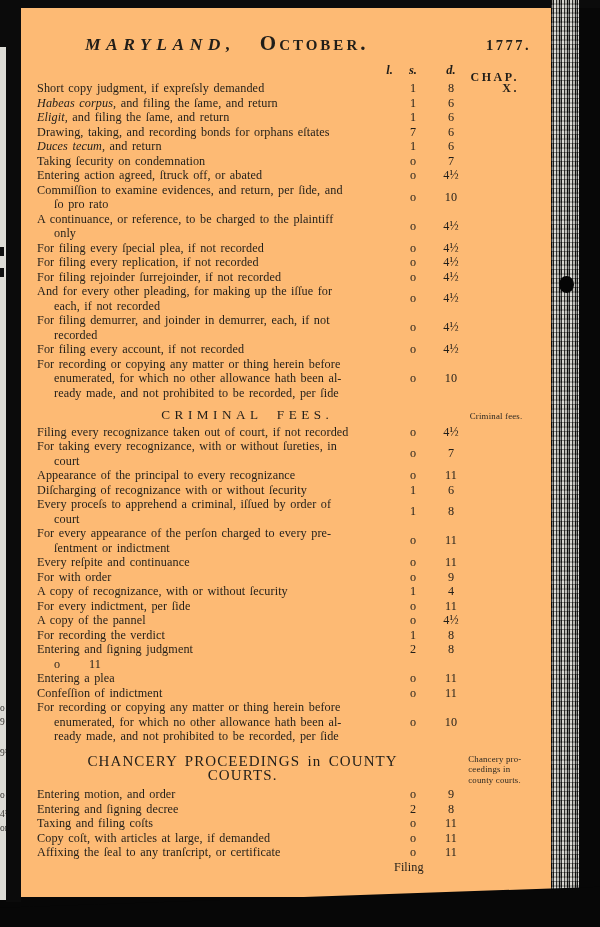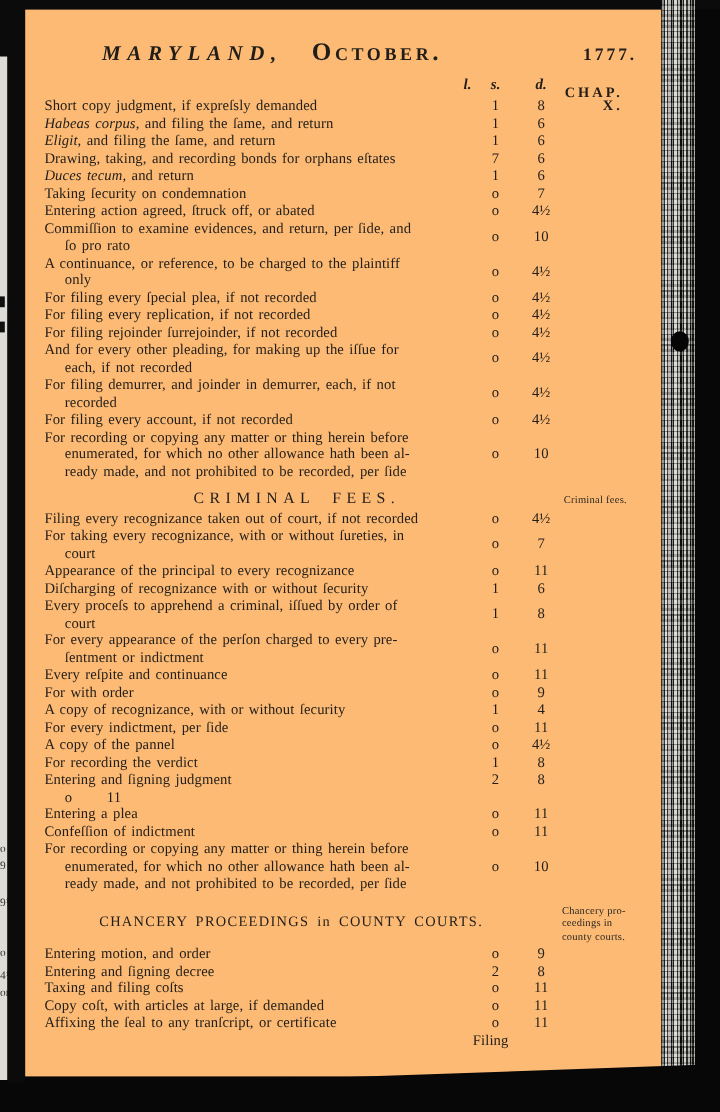--- a/index.html
+++ b/index.html
@@ -55,21 +55,21 @@
   .item-text { width:356px; }
   .item-text .cont { padding-left:17px; }
   .val-s { width:40px; text-align:center; }
   .val-d { width:36px; text-align:center; }
   .row-fill { flex:1; }
   i { font-style:italic; }
 
   .sec-row { display:flex; margin-top:8px; margin-bottom:2px; align-items:center;gap:32px; }
   .sec-heading { width:416px; text-align:center; font-size:13.2px; }
   .sec-heading.spread { letter-spacing:4.5px; word-spacing:7px; padding-left:30px; }
-  .sec-heading.tight { letter-spacing:1.1px; word-spacing:2.5px; padding-left:22px; font-size:12px; }
+  .sec-heading.tight { letter-spacing:1.1px; word-spacing:2.5px; padding-left:22px; font-size:15px; }
   .sec-note { width:96px; font-size:8.8px; line-height:10.5px; letter-spacing:.2px; padding-left:10px; padding-top:2px; color:#2a2721; word-spacing:0; }
 
   .catchword { padding-left:357px; }
 </style>
 </head>
 <body>
 
 <div class="scan">
 
   <div class="left-sliver"></div>

